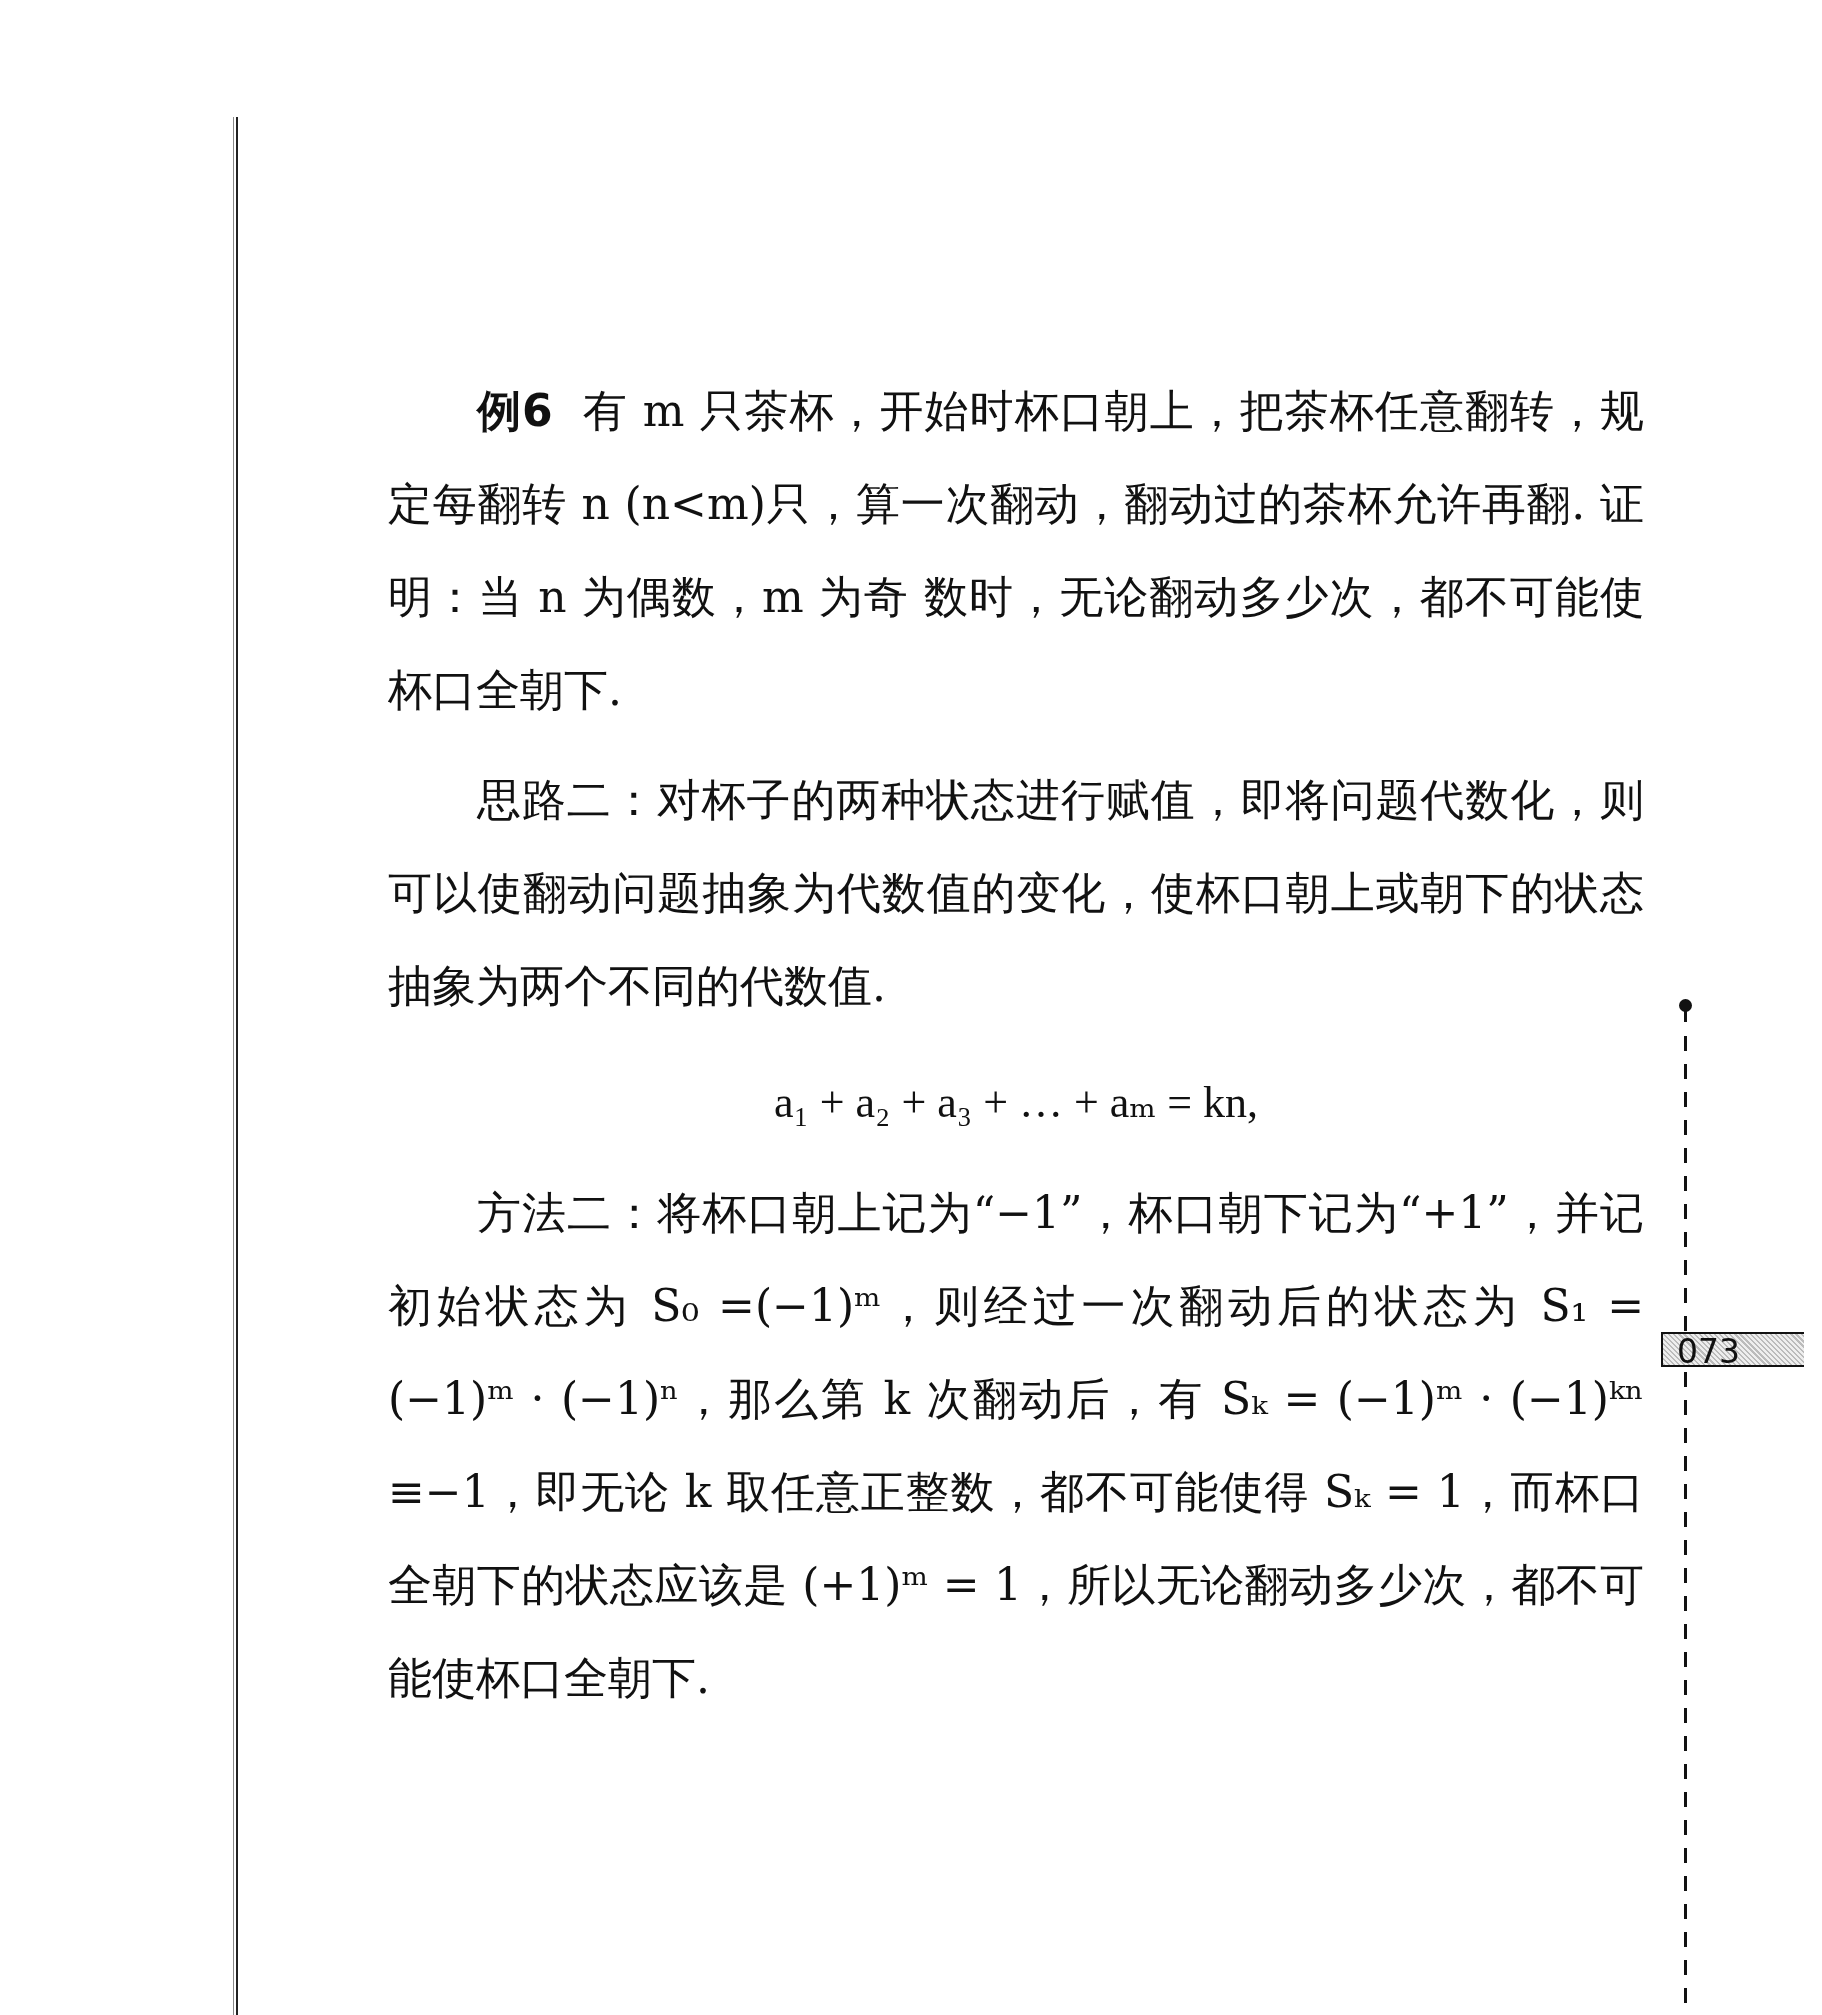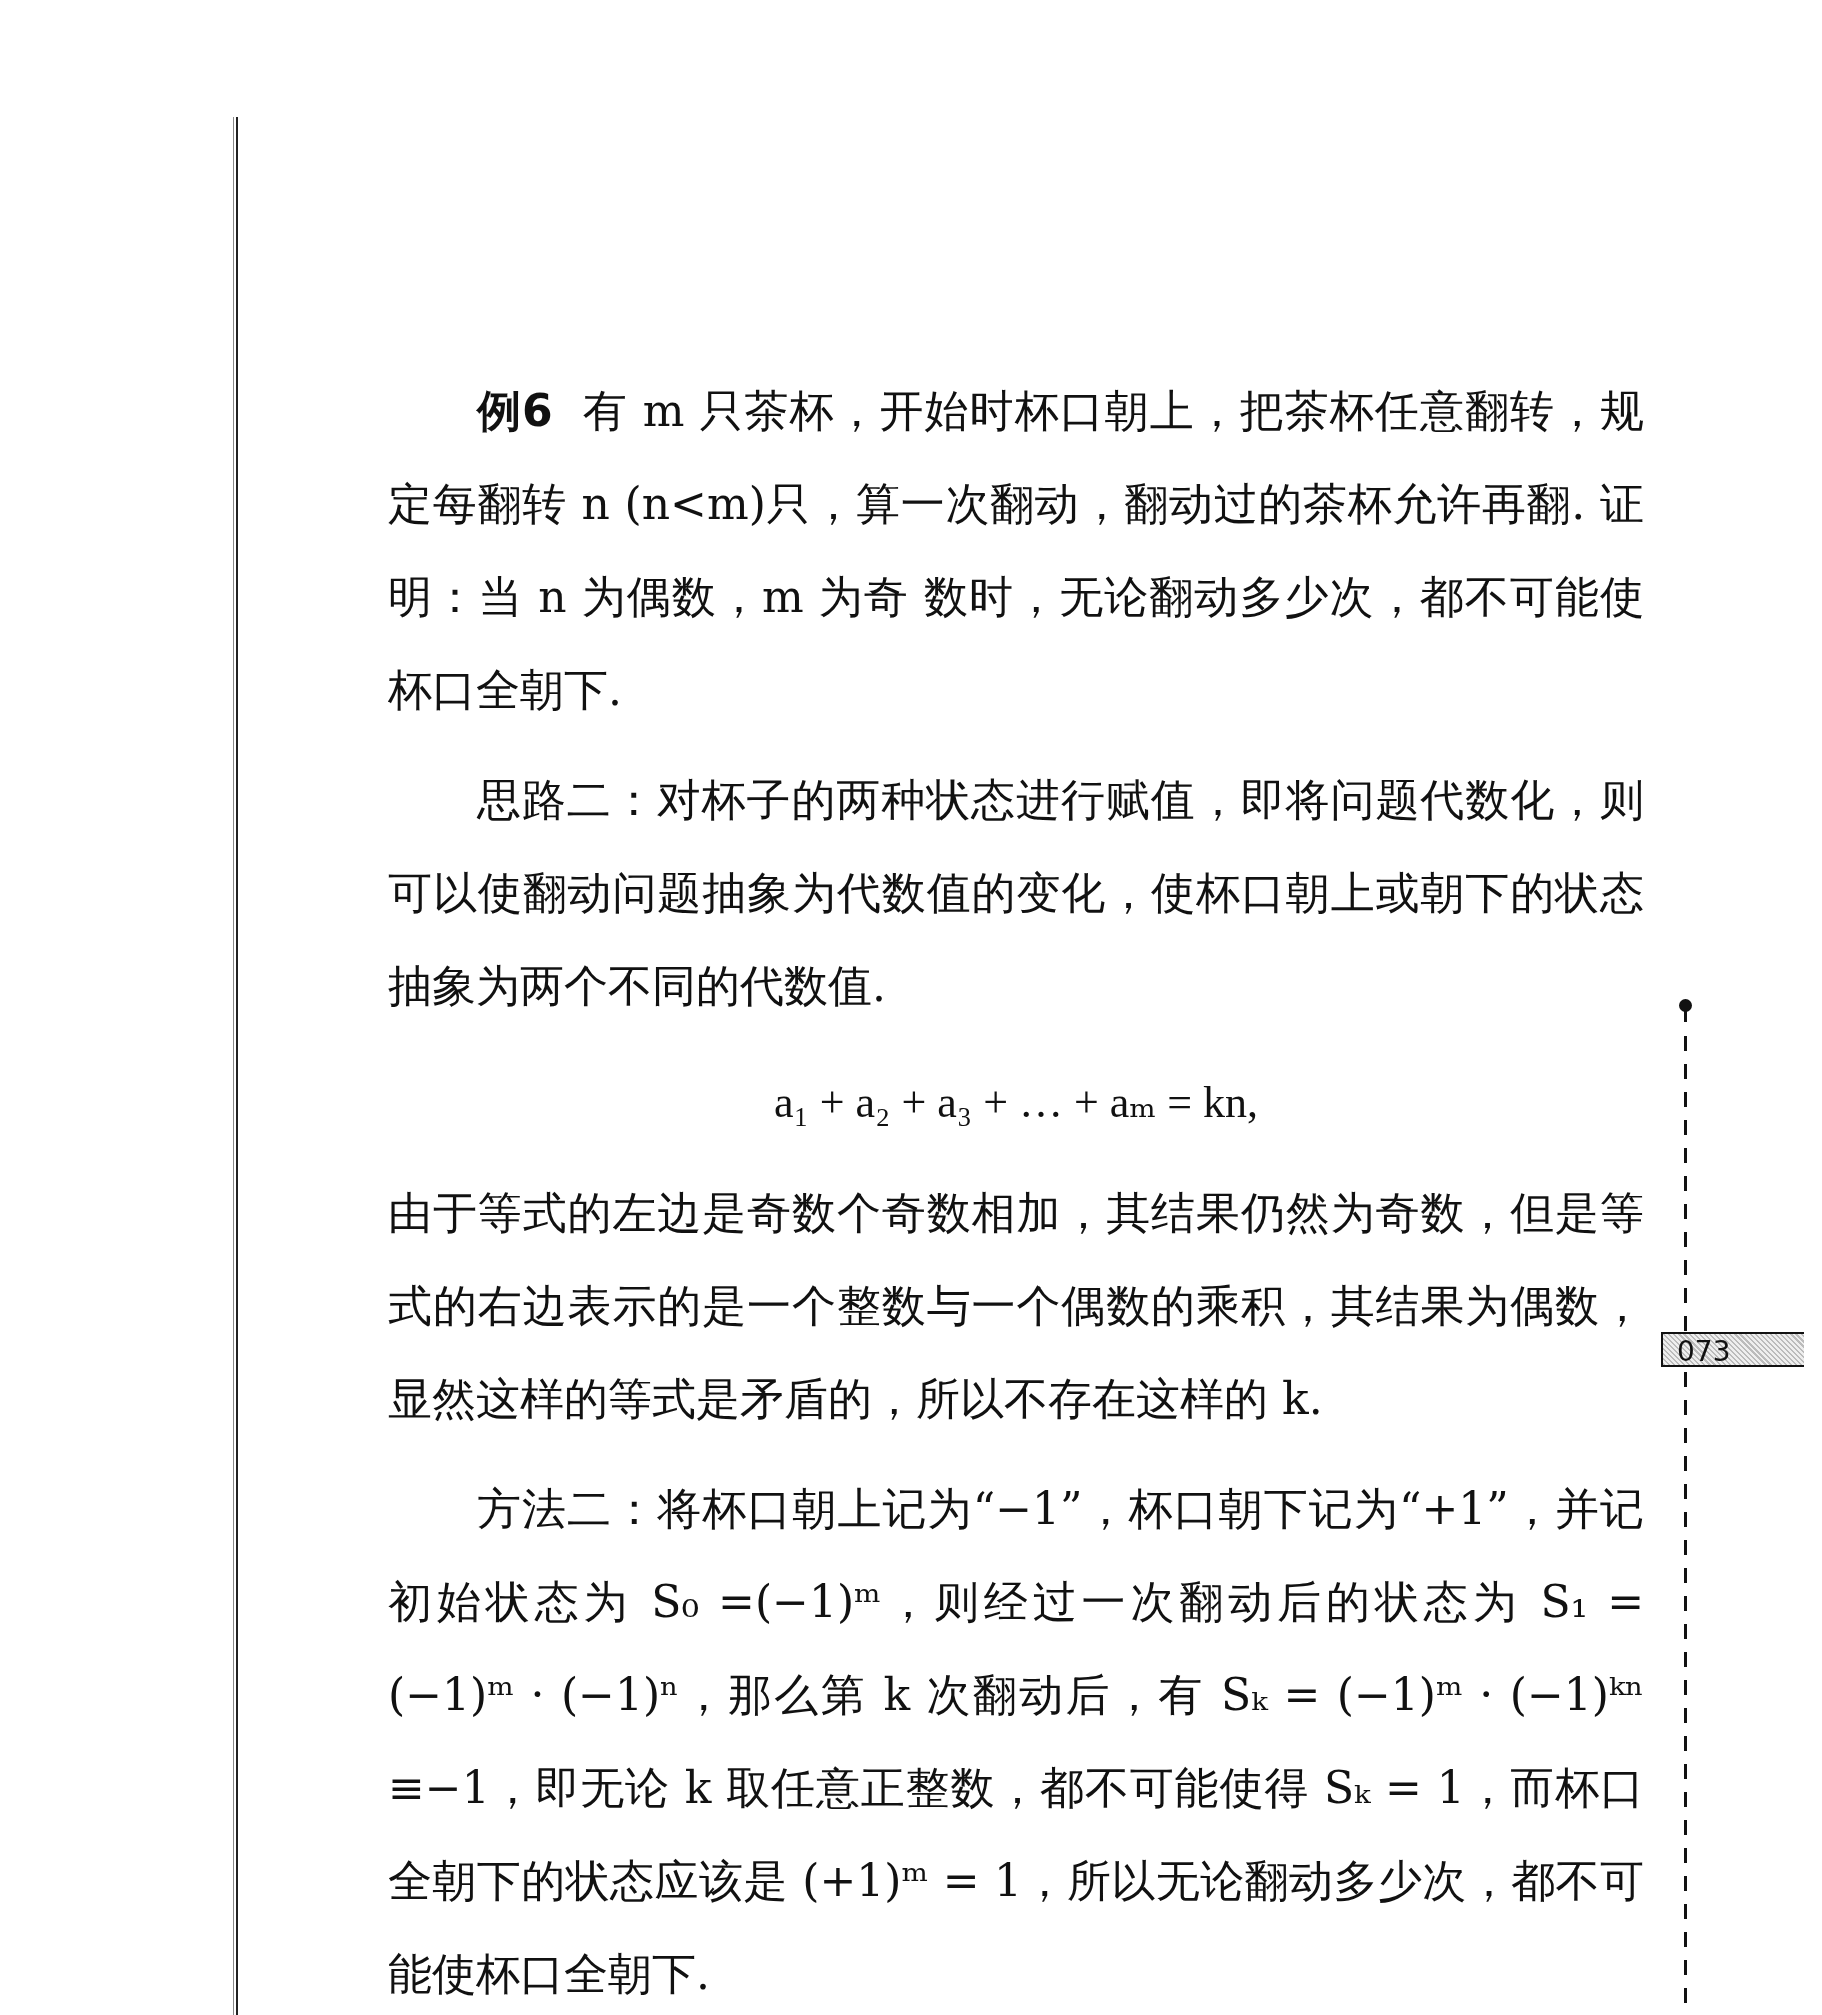--- a/index.html
+++ b/index.html
@@ -12,40 +12,39 @@
   .ind { text-indent:89px; }
   .b { font-family:"DejaVu Sans","Liberation Sans",sans-serif; font-weight:bold; }
   .m { font-family:"Liberation Serif","DejaVu Serif",serif; }
   .center { text-align:right; text-align-last:center; margin:24px 0 16px; }
   .dash { position:absolute; left:1684px; top:1008px; width:3.2px; height:1330px;
           background:repeating-linear-gradient(to bottom,#111 0 14.5px,transparent 14.5px 28px); }
   .dot { position:absolute; left:1679px; top:999px; width:13px; height:13px; border-radius:50%; background:#111; }
   .pagebox { position:absolute; left:1661px; top:1332px; width:143px; height:35px;
              border-top:2px solid #111; border-bottom:2px solid #111; border-left:2px solid #111;
              background:repeating-linear-gradient(45deg,#bbb 0 1.6px,#eee 1.6px 3.6px);
-             font-family:"DejaVu Sans","Liberation Sans",sans-serif; font-size:28px; line-height:35px;
+             font-family:"DejaVu Sans","Liberation Sans",sans-serif; font-size:33px; line-height:35px;
              padding-left:14px; box-sizing:border-box; color:#111; }
 </style>
 </head>
 <body>
 
 <div class="binding2"></div>
 <div class="binding"></div>
 
 <div class="content">
   <p class="p ind">
     <span class="b">例6</span>&nbsp;&nbsp;<span>有 m 只茶杯，开始时杯口朝上，把茶杯任意翻转，规定每翻转</span>
     <span>n (n&lt;m)只，算一次翻动，翻动过的茶杯允许再翻. 证明：当 n 为偶数，m 为奇</span>
     <span>数时，无论翻动多少次，都不可能使杯口全朝下.</span>
   </p>
 
   <p class="p ind">思路二：对杯子的两种状态进行赋值，即将问题代数化，则可以使翻动问题抽象为代数值的变化，使杯口朝上或朝下的状态抽象为两个不同的代数值.</p>
 
   <p class="p center m">a₁ + a₂ + a₃ + … + aₘ = kn,</p>
-  <p class="p">由于等式的左边是奇数个奇数相加，其结果仍然为奇数，但是等式的右边表示的是一个整数与一个偶数的乘积，其结果为偶数，显然这样的等式是矛盾的，所以不存在这样的 k.</p>
   <p class="p ind">方法二：将杯口朝上记为“−1”，杯口朝下记为“+1”，并记初始状态为 S₀ =(−1)ᵐ，则经过一次翻动后的状态为 S₁ = (−1)ᵐ · (−1)ⁿ，那么第 k 次翻动后，有 Sₖ = (−1)ᵐ · (−1)ᵏⁿ ≡−1，即无论 k 取任意正整数，都不可能使得 Sₖ = 1，而杯口全朝下的状态应该是 (+1)ᵐ = 1，所以无论翻动多少次，都不可能使杯口全朝下.</p>
 
 </div>
 
 <div class="dot"></div>
 <div class="dash"></div>
 
 <div class="pagebox">
   <span>073</span>
 </div>

